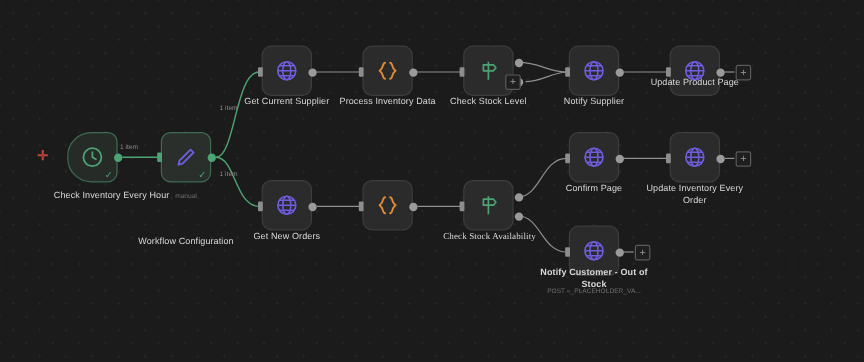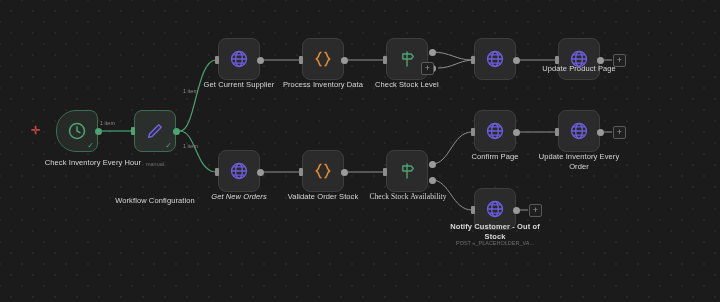--- a/index.html
+++ b/index.html
@@ -233,20 +233,21 @@
     <span>
       <svg class="icon" width="20" height="20" viewBox="0 0 24 24" fill="none" stroke="#6f5de0" stroke-width="1.6">
         <circle cx="12" cy="12" r="9"></circle>
         <ellipse cx="12" cy="12" rx="4" ry="9"></ellipse>
         <path d="M3 12 L21 12 M4.8 7 L19.2 7 M4.8 17 L19.2 17"></path>
       </svg>
     </span>
   </div>
   <div class="port in" style="left:471px; top:56px;"></div>
   <div class="port" style="left:513px; top:56.5px;"></div>
+  <div class="label" style="left:448px; top:80px; width:94px;">Notify Supplier</div>
 
   <div class="node" style="left:558px; top:38px;">
     <span>
       <svg class="icon" width="20" height="20" viewBox="0 0 24 24" fill="none" stroke="#6f5de0" stroke-width="1.6">
         <circle cx="12" cy="12" r="9"></circle>
         <ellipse cx="12" cy="12" rx="4" ry="9"></ellipse>
         <path d="M3 12 L21 12 M4.8 7 L19.2 7 M4.8 17 L19.2 17"></path>
       </svg>
     </span>
   </div>
@@ -258,33 +259,32 @@
     <span>
       <svg class="icon" width="20" height="20" viewBox="0 0 24 24" fill="none" stroke="#6f5de0" stroke-width="1.6">
         <circle cx="12" cy="12" r="9"></circle>
         <ellipse cx="12" cy="12" rx="4" ry="9"></ellipse>
         <path d="M3 12 L21 12 M4.8 7 L19.2 7 M4.8 17 L19.2 17"></path>
       </svg>
     </span>
   </div>
   <div class="port in" style="left:215px; top:168px;"></div>
   <div class="port" style="left:257px; top:168.5px;"></div>
-  <div class="label" style="left:192px; top:192px; width:94px;font-style:italic;">Get New Orders</div>
+  <div class="label" style="left:192px; top:192px; width:94px;">Get New Orders</div>
 
   <div class="node" style="left:302px; top:150px;">
     <span>
       <svg class="icon" width="20" height="20" viewBox="0 0 24 24" fill="none" stroke="#e08a36" stroke-width="1.9" stroke-linecap="round" stroke-linejoin="round">
         <path d="M9.5 4 C7 4 7.5 9 5.5 10.5 C4.8 11.2 4.4 11.7 4 12 C4.4 12.3 4.8 12.8 5.5 13.5 C7.5 15 7 20 9.5 20"></path>
         <path d="M14.5 4 C17 4 16.5 9 18.5 10.5 C19.2 11.2 19.6 11.7 20 12 C19.6 12.3 19.2 12.8 18.5 13.5 C16.5 15 17 20 14.5 20"></path>
       </svg>
     </span>
   </div>
   <div class="port in" style="left:299px; top:168px;"></div>
   <div class="port" style="left:341px; top:168.5px;"></div>
-  <div class="label" style="left:276px; top:192px; width:94px;">Validate Order Stock</div>
 
   <div class="node" style="left:386px; top:150px;">
     <span>
       <svg class="icon" width="20" height="20" viewBox="0 0 24 24" fill="none" stroke="#4ea373" stroke-width="1.7" stroke-linejoin="round">
         <path d="M12 3 L12 21"></path>
         <path d="M7 6 L17 6 L19.5 9 L17 12 L7 12 Z"></path>
       </svg>
     </span>
   </div>
   <div class="port in" style="left:383px; top:168px;"></div>

